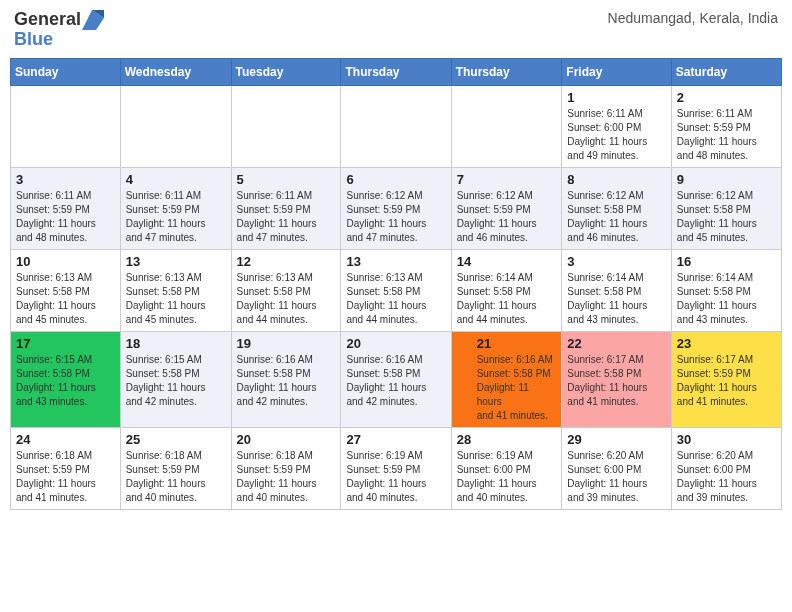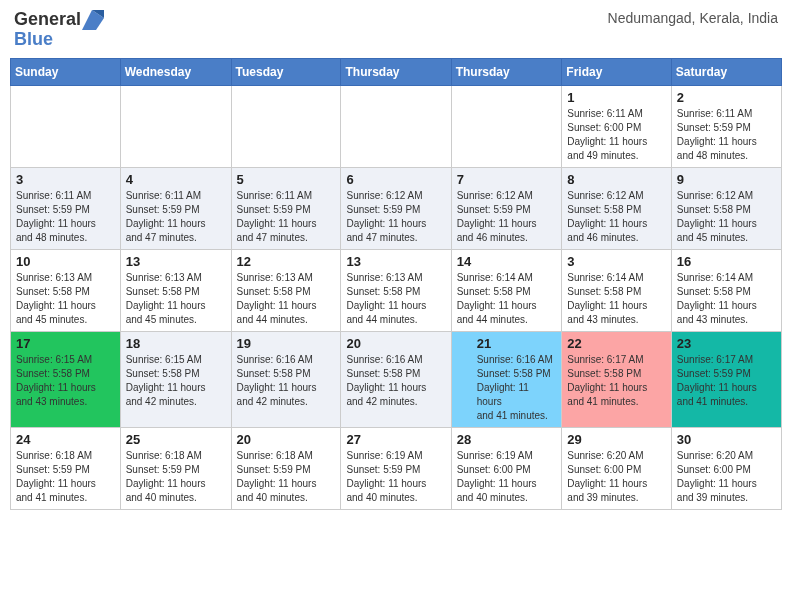--- a/index.html
+++ b/index.html
@@ -259,35 +259,35 @@
 Daylight: 11 hours
 and 42 minutes.</div>
         </td>
         <td style="background: rgb(238, 241, 247);">
           <span class="day-number">20</span>
           <div class="day-info" style="white-space: pre-line;">Sunrise: 6:16 AM
 Sunset: 5:58 PM
 Daylight: 11 hours
 and 42 minutes.</div>
         </td>
-        <td style="background: #7dd3fc; padding-left: 25px;">
+        <td style="background: #f97316; padding-left: 25px;">
           <span class="day-number">21</span>
           <div class="day-info" style="white-space: pre-line;">Sunrise: 6:16 AM
 Sunset: 5:58 PM
 Daylight: 11 hours
 and 41 minutes.</div>
         </td>
         <td style="background: #fca5a5;">
           <span class="day-number">22</span>
           <div class="day-info" style="white-space: pre-line;">Sunrise: 6:17 AM
 Sunset: 5:58 PM
 Daylight: 11 hours
 and 41 minutes.</div>
         </td>
-        <td style="background: #14b8a6; margin-left: 20px;">
+        <td style="background: #fde047; margin-left: 20px;">
           <span class="day-number">23</span>
           <div class="day-info" style="white-space: pre-line;">Sunrise: 6:17 AM
 Sunset: 5:59 PM
 Daylight: 11 hours
 and 41 minutes.</div>
         </td>
       </tr>
       <tr>
         <td>
           <span class="day-number">24</span>

